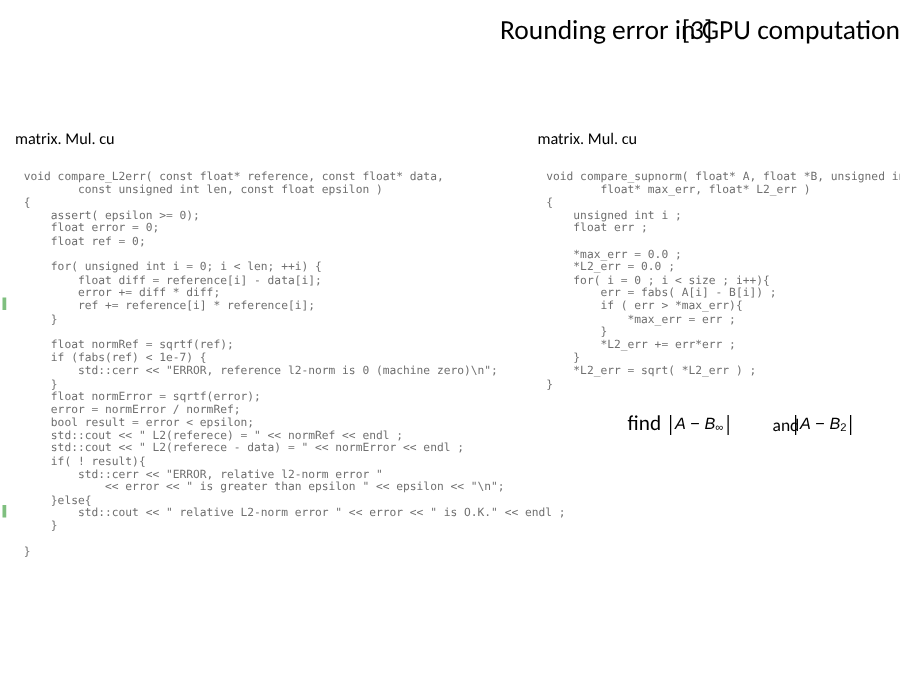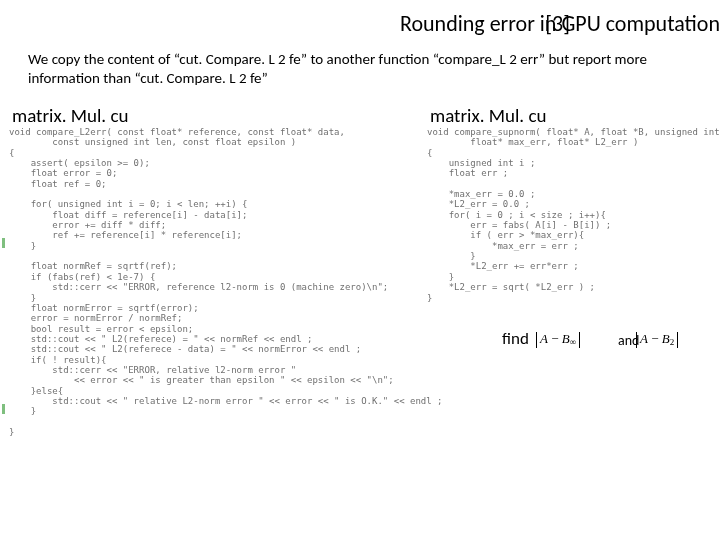--- a/index.html
+++ b/index.html
@@ -1,45 +1,44 @@
 <!DOCTYPE html>
 <html><head>
 <meta charset="utf-8">
 <style>
   html,body{margin:0;padding:0;width:720px;height:540px;background:#fff;font-family:Calibri,Arial,sans-serif;color:#000;overflow:hidden}
   .slide{position:relative;width:720px;height:540px}
   .title{position:absolute;top:10px;left:0;width:720px;text-align:right;font-size:22px}
   .title .bracket{position:absolute;right:150px;top:0;font-size:22px}
   .body{position:absolute;top:50px;left:28px;width:640px;font-size:15px;line-height:1.25}
-  .caption{font-size:19px}
+  .caption{font-size:13px}
   .capL{position:absolute;top:104px;left:12px}
   .capR{position:absolute;top:104px;left:430px}
   .codeL{position:absolute;top:124px;left:6px;width:408px}
   .codeR{position:absolute;top:124px;left:424px;width:292px}
-  pre{margin:3px;font-family:Consolas,Menlo,monospace;font-size:9px;line-height:1.15;color:#707070;white-space:pre}
+  pre{margin:13px;font-family:Consolas,Menlo,monospace;font-size:9px;line-height:1.15;color:#707070;white-space:pre}
   .gbar{position:absolute;left:2px;width:3px;background:#7fbf7f}
   .gbar1{top:238px;height:10px}
   .gbar2{top:404px;height:10px}
   .find{position:absolute;top:328px;left:502px;font-size:17px}
   .and{position:absolute;top:332px;left:618px;font-size:14px}
-  .norm{font-family:Liberation Serif, serif;font-size:13px;display:inline-block;border-left:1.5px solid #000;border-right:1.5px solid #000;padding:0 3px;line-height:1.1;vertical-align:middle}
+  .norm{font-family:Liberation Sans, sans-serif;font-size:13px;display:inline-block;border-left:1.5px solid #000;border-right:1.5px solid #000;padding:0 3px;line-height:1.1;vertical-align:middle}
   .norm sub{font-size:9px;vertical-align:-2px}
   .norm1{position:absolute;top:332px;left:536px}
   .norm2{position:absolute;top:332px;left:636px}
 </style>
 </head>
 <body>
 <div class="slide">
 
 <div class="title">
   <span>Rounding error in GPU computation</span>
   <span class="bracket">[3]</span>
 </div>
 
-<div class="body">We copy the content of “cut. Compare. L 2 fe” to another function “compare_L 2 err” but report more information than “cut. Compare. L 2 fe”</div>
 
 <div class="caption capL">matrix. Mul. cu</div>
 <div class="caption capR">matrix. Mul. cu</div>
 
 <div class="codeL">
   <pre>void compare_L2err( const float* reference, const float* data,
         const unsigned int len, const float epsilon )
 {
     assert( epsilon &gt;= 0);
     float error = 0;

